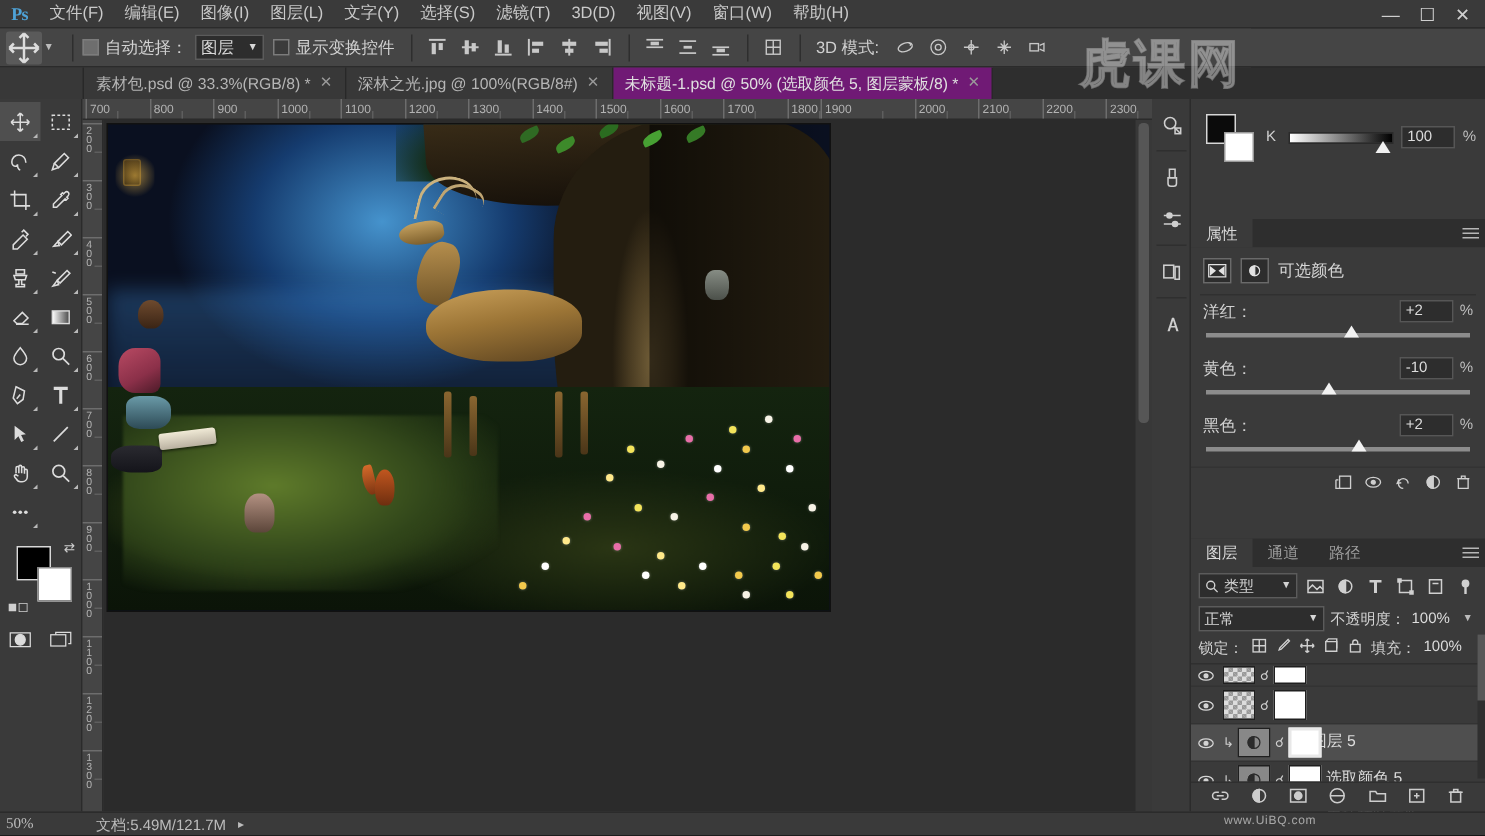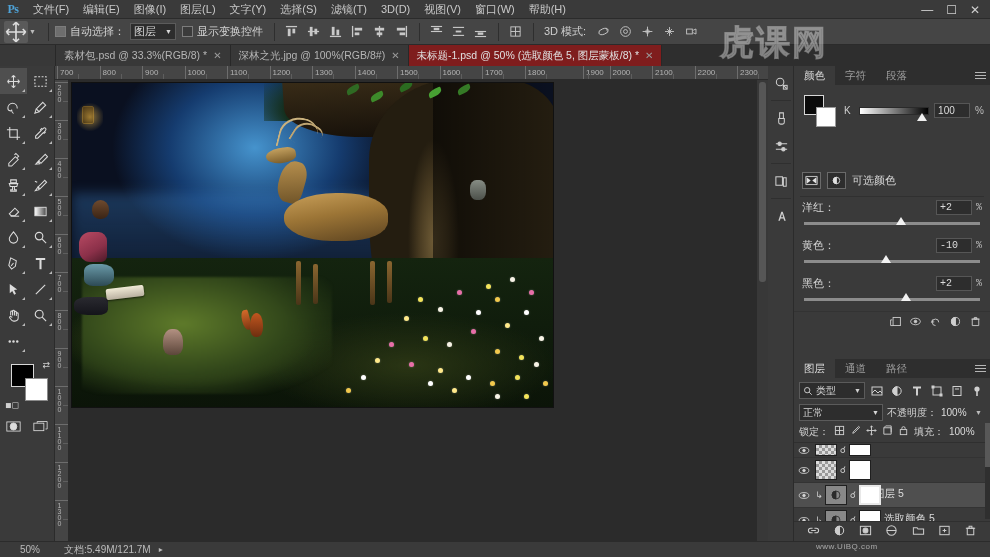--- a/index.html
+++ b/index.html
@@ -80,21 +80,21 @@
     position: absolute; left: 0; top: 45px; width: 990px; height: 21px;
     background: #2e2e2e; display: flex; align-items: flex-end;
   }
   .tabstub { width: 56px; height: 21px; background: #383838; border-right: 1px solid #282828;}
   .tab {
     height: 21px; display: flex; align-items: center; gap: 6px;
     padding: 0 8px; font-size: 10.5px; color: #b5b5b5;
     background: #383838; border-right: 1px solid #282828;
     white-space: nowrap;
   }
-  .tab.active { background: #7f1d1d; color: #e0e0e0; margin-top: 26px; }
+  .tab.active { background: #701a75; color: #e0e0e0; margin-top: 26px; }
   .tab .x { font-size: 10px; color: #9a9a9a; }
 
   
   .toolbox {
     position: absolute; left: 0; top: 66px; width: 55px; height: 475px;
     background: #3a3a3a; border-right: 1px solid #2b2b2b;
     padding-top: 2px;
   }
   .tool-grid { display: flex; flex-wrap: wrap; width: 54px; }
   .tool {
@@ -357,21 +357,21 @@
   
   .proppanel { background: #3a3a3a; position: relative; }
   .pp-head { display: flex; align-items: center; gap: 6px; padding: 7px 8px 4px 8px; }
   .pp-ico {
     width: 19px; height: 17px; background: #2d2d2d; border: 1px solid #6a6a6a;
     display: flex; align-items: center; justify-content: center; color: #e2e2e2;
   }
   .pp-ico svg { width: 13px; height: 11px; }
   .pp-title { font-size: 11px; color: #d6d6d6; }
   .pp-divider { height: 1px; background: #303030; margin: 3px 6px 0 6px; }
-  .pp-slider { padding: 3px 8px 0 8px; font-family: Liberation Mono, monospace; }
+  .pp-slider { padding: 3px 8px 0 8px; }
   .pp-row { display: flex; align-items: center; justify-content: space-between; }
   .pp-name { font-size: 11px; color: #d2d2d2; }
   .pp-right { display: flex; align-items: center; gap: 4px; }
   .pp-track { position: relative; height: 3px; background: #8c8c8c; margin: 7px 2px 10px 2px; }
   .pp-knob {
     position: absolute; top: -5px; width: 0; height: 0;
     border-left: 5px solid transparent; border-right: 5px solid transparent;
     border-bottom: 8px solid #f2f2f2;
   }
   .pp-radios { display: flex; justify-content: center; gap: 22px; padding-top: 2px; }
@@ -446,21 +446,21 @@
     position: absolute; right: 0; top: 64px; width: 5px; height: 96px; background: #2f2f2f;
   }
   .lp-scroll i { display: block; width: 5px; height: 44px; background: #585858; }
 
   
   .statusbar {
     position: absolute; left: 0; bottom: 0; width: 990px; height: 16px;
     background: #3a3a3a; border-top: 1px solid #2b2b2b;
     display: flex; align-items: center; font-size: 10px; color: #bcbcbc;
   }
-  .sb-zoom { width: 54px; padding-left: 20px; }
+  .sb-zoom { width: 54px; padding-left: 4px; font-family: Liberation Serif, serif; }
   .sb-doc { padding-left: 10px; }
   .sb-arrow { margin-left: 8px; font-size: 8px; }
 
   
   .canvas-scroll-v {
     position: absolute; right: 0; top: 0; width: 11px; height: 100%;
     background: #383838;
   }
   .canvas-scroll-v i { display: block; width: 7px; margin: 2px; height: 200px; background: #565656; border-radius: 3px; }
 
@@ -818,21 +818,21 @@
       <div class="rh-tick" style="left: 299.5px;">1400</div>
       <div class="rh-mid" style="left: 320.75px;"></div>
       <div class="rh-tick" style="left: 342px;">1500</div>
       <div class="rh-mid" style="left: 363.25px;"></div>
       <div class="rh-tick" style="left: 384.5px;">1600</div>
       <div class="rh-mid" style="left: 405.75px;"></div>
       <div class="rh-tick" style="left: 427px;">1700</div>
       <div class="rh-mid" style="left: 448.25px;"></div>
       <div class="rh-tick" style="left: 469.5px;">1800</div>
       <div class="rh-mid" style="left: 490.75px;"></div>
-      <div class="rh-tick" style="left: 528px;">1900</div>
+      <div class="rh-tick" style="left: 492px;">1900</div>
       <div class="rh-mid" style="left: 533.25px;"></div>
       <div class="rh-tick" style="left: 554.5px;">2000</div>
       <div class="rh-mid" style="left: 575.75px;"></div>
       <div class="rh-tick" style="left: 597px;">2100</div>
       <div class="rh-mid" style="left: 618.25px;"></div>
       <div class="rh-tick" style="left: 639.5px;">2200</div>
       <div class="rh-mid" style="left: 660.75px;"></div>
       <div class="rh-tick" style="left: 682px;">2300</div>
       <div class="rh-mid" style="left: 703.25px;"></div>
     </div>
@@ -1003,45 +1003,43 @@
     <div class="rail-sep"></div>
     <div class="rail-btn">
       <svg viewBox="0 0 16 16" fill="currentColor">
           <path d="M4.6 12.6L7.8 3h1.5l3.2 9.6h-1.6l-.8-2.6H7l-.8 2.6zM7.4 8.8h2.4L8.6 5z"></path>
         </svg>
     </div>
   </div>
 
   <div class="panels">
 
+    <div class="colorpanel">
+      <div class="cp-sw">
+        <div class="cp-fg"></div>
+        <div class="cp-bg"></div>
+      </div>
+      <div class="slider-row">
+        <span class="slider-lbl">K</span>
+        <div class="slider-track">
+          <div class="slider-knob" style="left:84%"></div>
+        </div>
+        <div class="num-field">100</div>
+        <span class="pct">%</span>
+      </div>
+    </div>
+
     <div class="panel-tabs">
-      <div class="ptab active">颜色</div>
-      <div class="ptab">字符</div>
-      <div class="ptab">段落</div>
+      <div class="ptab active">属性</div>
       <div class="pmenu">
           <i></i>
           <i></i>
           <i></i>
         </div>
     </div>
-    <div class="colorpanel">
-      <div class="cp-sw">
-        <div class="cp-fg"></div>
-        <div class="cp-bg"></div>
-      </div>
-      <div class="slider-row">
-        <span class="slider-lbl">K</span>
-        <div class="slider-track">
-          <div class="slider-knob" style="left:84%"></div>
-        </div>
-        <div class="num-field">100</div>
-        <span class="pct">%</span>
-      </div>
-    </div>
-
     <div class="proppanel">
       <div class="pp-head">
         <div class="pp-ico">
           <svg viewBox="0 0 16 12" fill="currentColor">
               <path d="M1 1h14v10H1z" fill="none" stroke="currentColor"></path>
               <path d="M2 2l5 4-5 4zM14 2L9 6l5 4z"></path>
             </svg>
         </div>
         <div class="pp-ico">
           <svg viewBox="0 0 16 12" fill="none" stroke="currentColor">

